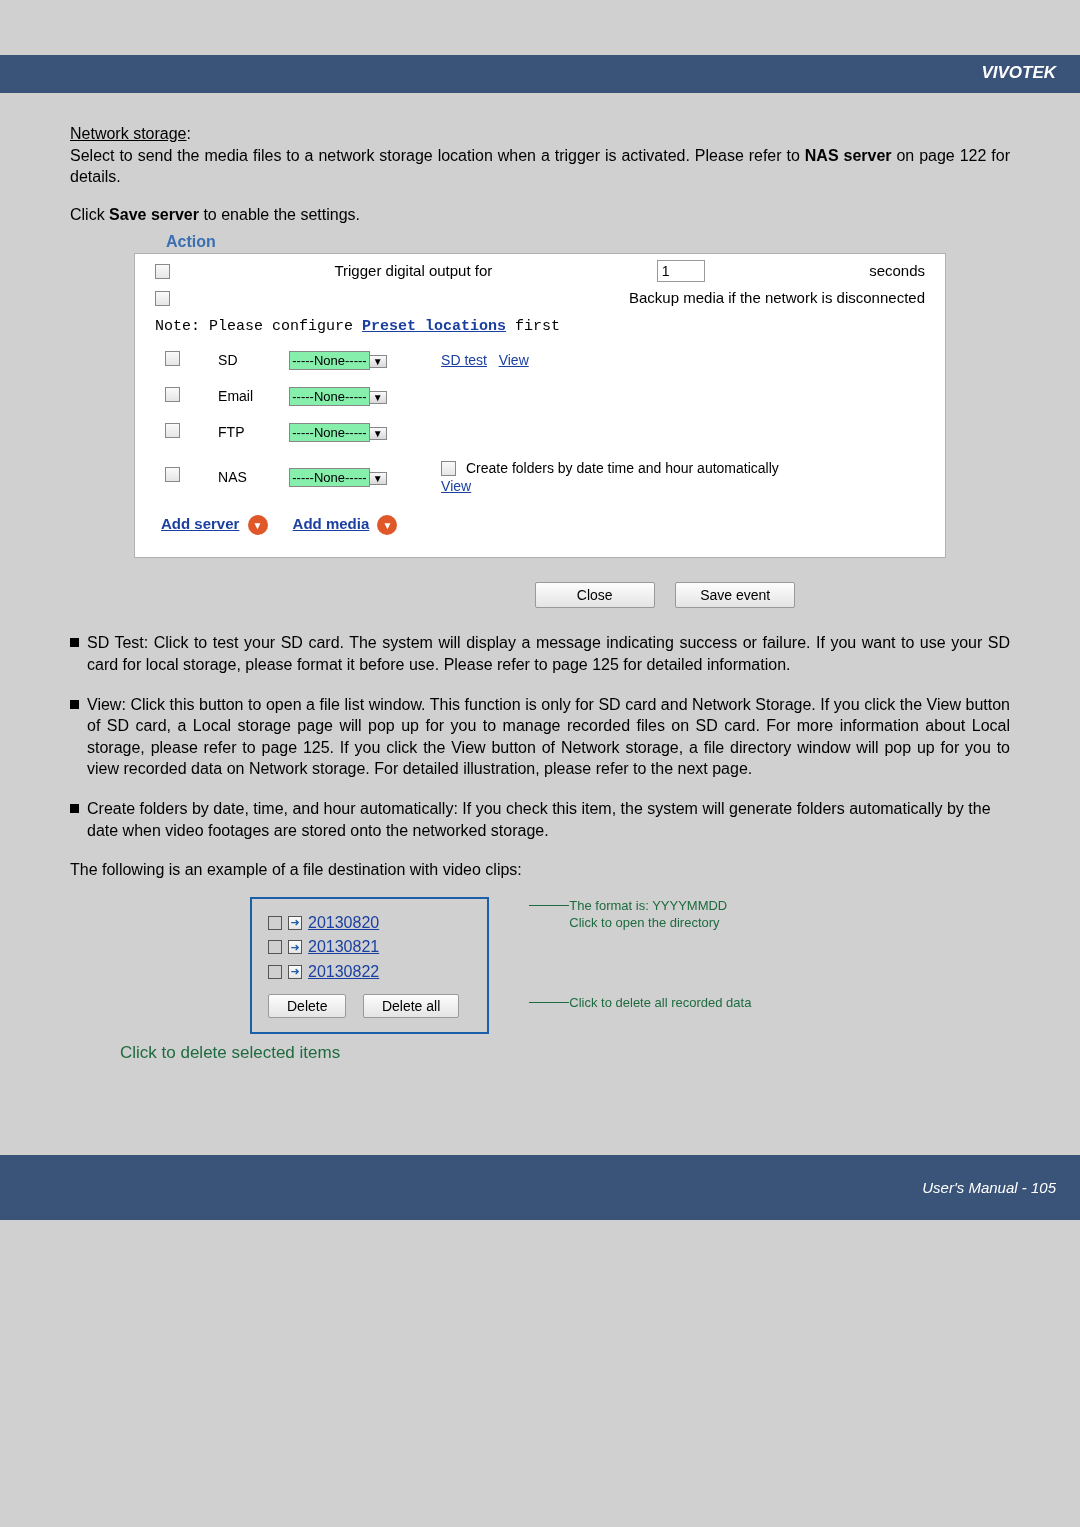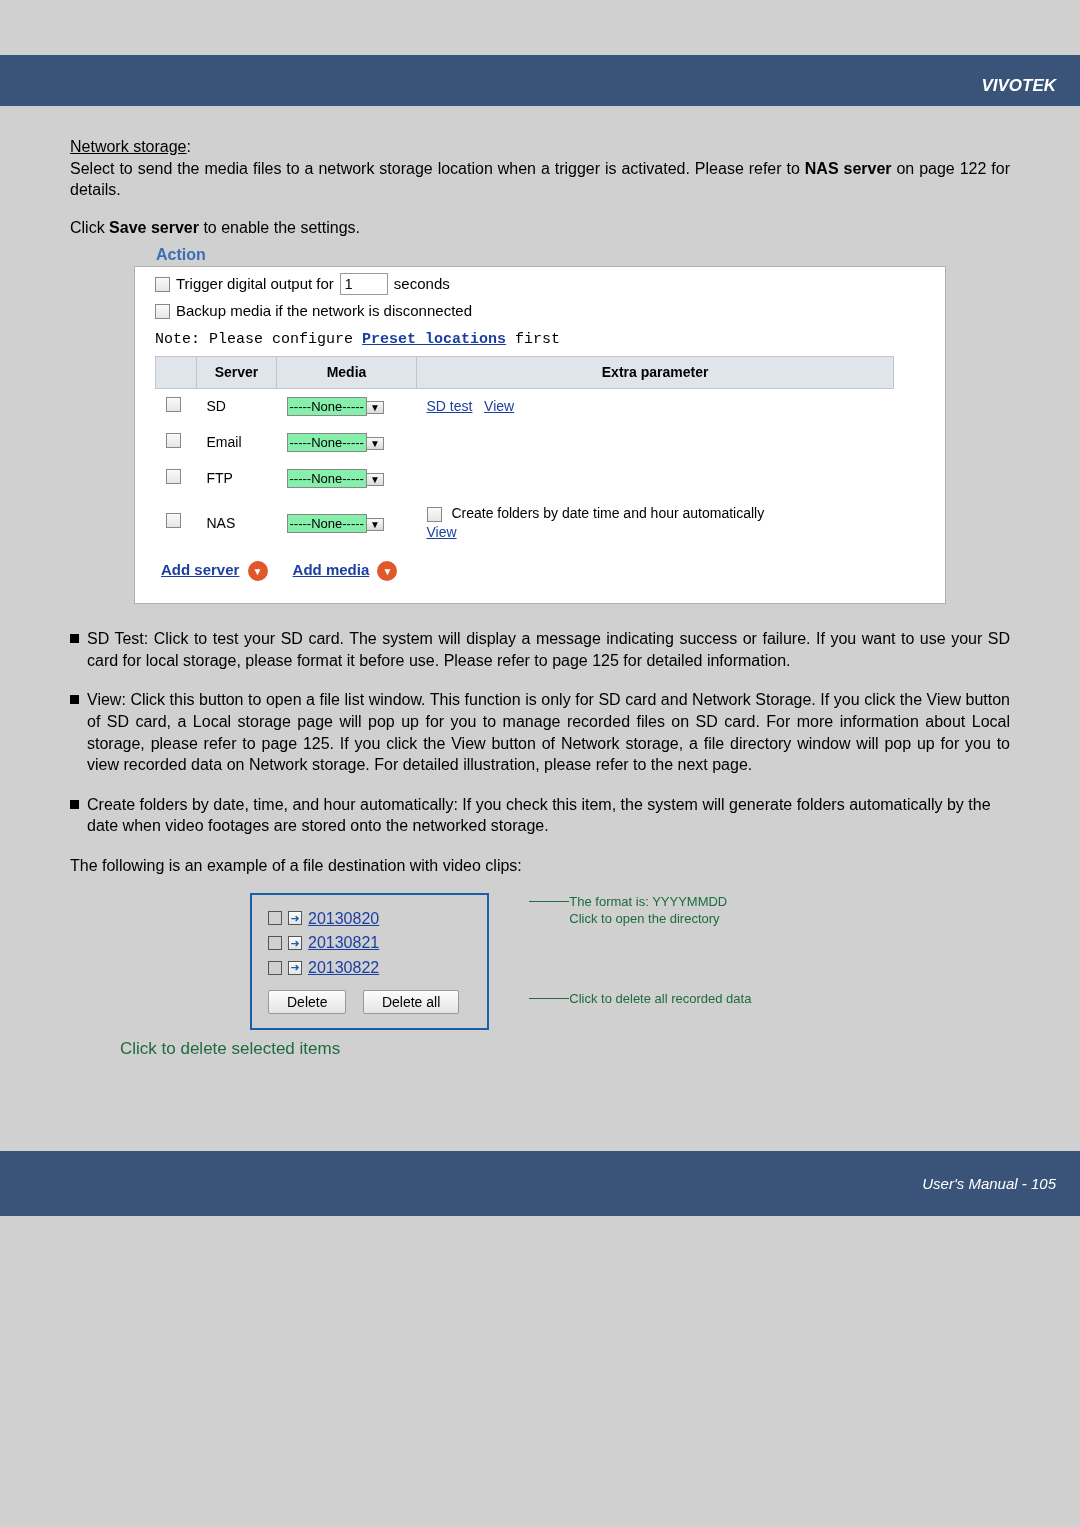--- a/index.html
+++ b/index.html
@@ -1,27 +1,27 @@
 <!DOCTYPE html>
 <html><head>
 <meta charset="utf-8">
 <style>
 * { box-sizing: border-box; margin: 0; padding: 0; }
 body { font-family: Arial, Helvetica, sans-serif; background: #d0d0d0; width: 1080px; }
 .header-bar { height: 55px; background: #d0d0d0; }
-.brand-bar { background: #3a5378; color: #fff; font-style: italic; font-weight: bold; font-size: 17px; padding: 21px 24px 10px; text-align: right; }
+.brand-bar { background: #3a5378; color: #fff; font-style: italic; font-weight: bold; font-size: 17px; padding: 8px 24px 10px; text-align: right; }
 .page { background: #d0d0d0; padding: 30px 70px 0; font-size: 16px; color: #000; line-height: 1.35; }
 .net-store { text-decoration: underline; }
 .just { text-align: justify; }
 .mb { margin-bottom: 16px; }
 
 .panel { background: #fff; border: 1px solid #b0b0b0; margin: 16px 64px 24px; padding: 0 0 14px; font-size: 15px; }
 .fieldset-label { color: #3a6fb3; font-weight: bold; margin: -10px 0 0 10px; background: #d0d0d0; padding: 0 4px; display: inline-block; position: relative; top: -8px; }
 .panel-inner { padding: 0 20px 8px; }
-.row { display: flex; align-items: center; margin: 6px 0; }
+.row { display: flex; align-items: center; margin: 6px 0; justify-content: space-between; }
 .chk { width: 15px; height: 15px; border: 1px solid #888; background: linear-gradient(#fafafa,#e6e6e6); margin-right: 6px; display: inline-block; flex-shrink: 0; }
 .num-input { width: 48px; border: 1px solid #999; padding: 2px 4px; margin: 0 6px; font-size: 14px; }
 .note { margin: 8px 0 6px; font-family: Liberation Mono, monospace; }
 .link { color: #1a3fa0; text-decoration: underline; }
 
 .tbl { border-collapse: collapse; width: 96%; margin-top: 4px; }
 .tbl th { background: #e0e5ec; border: 1px solid #c2c6cc; padding: 6px 8px; font-weight: bold; font-size: 14px; }
 .tbl td { padding: 8px 10px; vertical-align: middle; border: 0; font-size: 14px; }
 .sel { border: 1px solid #888; font-size: 13px; padding: 1px 2px; background: #86efac; }
 .dd-arrow { border: 1px solid #888; background: linear-gradient(#fafafa,#d9d9d9); padding: 0 3px; font-size: 10px; margin-left: -1px; }
@@ -66,46 +66,40 @@
   <div class="just">
     <span>Select to send the media files to a network storage location when a trigger is activated. Please refer to </span><b>NAS server</b><span> on page 122 for details.</span>
   </div>
 </div>
 
 <div class="mb">
   <span>Click </span><b>Save server</b><span> to enable the settings.</span>
 </div>
 
 <div style="position:relative; margin: 28px 64px 0;">
-  <span class="fieldset-label" style="position:absolute; top:-12px; left:8px; background:#d0d0d0;">Action</span>
+  <span class="fieldset-label" style="position:absolute; top:-12px; left:18px; background:#d0d0d0;">Action</span>
 </div>
 <div class="panel">
   <div class="panel-inner">
     <div class="row">
       <span class="chk"></span>
       <span>Trigger digital output for</span>
       <input class="num-input" value="1" style="">
       <span>seconds</span>
     </div>
     <div class="row">
       <span class="chk"></span>
       <span>Backup media if the network is disconnected</span>
     </div>
     <div class="note">
       <span>Note: Please configure </span><a href="#" class="link" style="font-weight:bold;">Preset locations</a><span> first</span>
     </div>
 
     <table class="tbl">
       <tbody>
-            <tr>
-        <th style="width:34px;"></th>
-        <th style="width:80px;">Server</th>
-        <th style="width:140px;">Media</th>
-        <th>Extra parameter</th>
-      </tr>
       <tr>
         <td><span class="chk"></span></td>
         <td>SD</td>
         <td><span class="sel">-----None-----</span><span class="dd-arrow">▼</span></td>
         <td><a href="#" class="link">SD test</a>&nbsp;&nbsp;&nbsp;<a href="#" class="link">View</a></td>
       </tr>
       <tr>
         <td><span class="chk"></span></td>
         <td>Email</td>
         <td><span class="sel">-----None-----</span><span class="dd-arrow">▼</span></td>
@@ -133,20 +127,24 @@
     <div class="add-row">
       <a href="#" class="link" style="font-weight:bold;">Add server</a>
       <span class="arrow-badge"></span>
       &nbsp;&nbsp;&nbsp;&nbsp;
       <a href="#" class="link" style="font-weight:bold;">Add media</a>
       <span class="arrow-badge"></span>
     </div>
   </div>
 </div>
 
+<div class="btn-row" style="margin-left:250px;">
+  <button class="btn">Close</button>
+  <button class="btn">Save event</button>
+</div>
 
 <div class="bullets">
   <div class="bullet">
         <span class="sq"></span>
         <div class="txt">SD Test: Click to test your SD card. The system will display a message indicating success or failure. If you want to use your SD card for local storage, please format it before use. Please refer to page 125 for detailed information.</div>
       </div>
   <div class="bullet">
         <span class="sq"></span>
         <div class="txt">View: Click this button to open a file list window. This function is only for SD card and Network Storage. If you click the View button of SD card, a Local storage page will pop up for you to manage recorded files on SD card. For more information about Local storage, please refer to page 125. If you click the View button of Network storage, a file directory window will pop up for you to view recorded data on Network storage. For detailed illustration, please refer to the next page.</div>
       </div>

